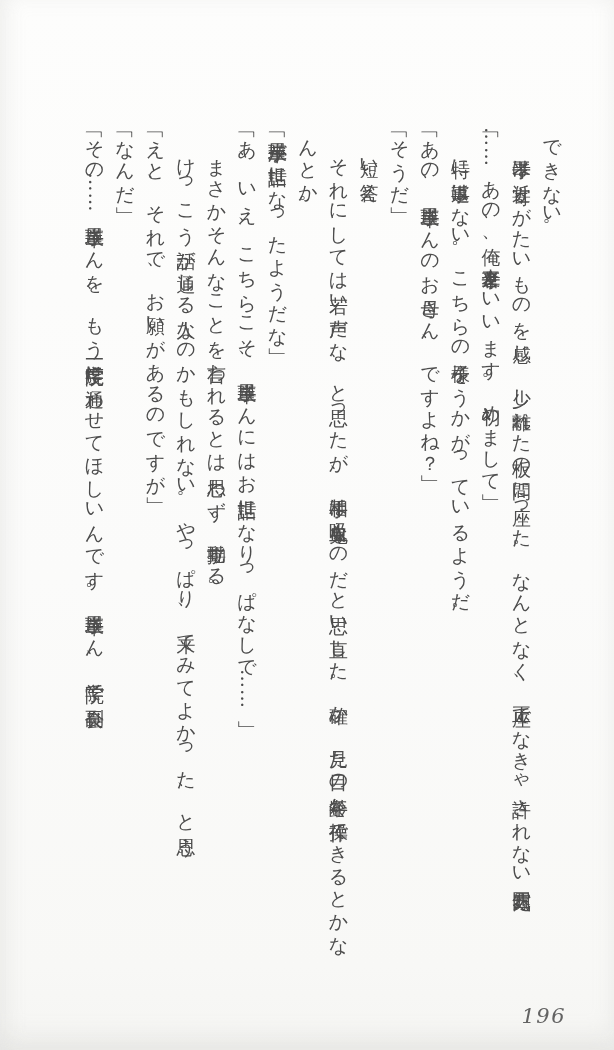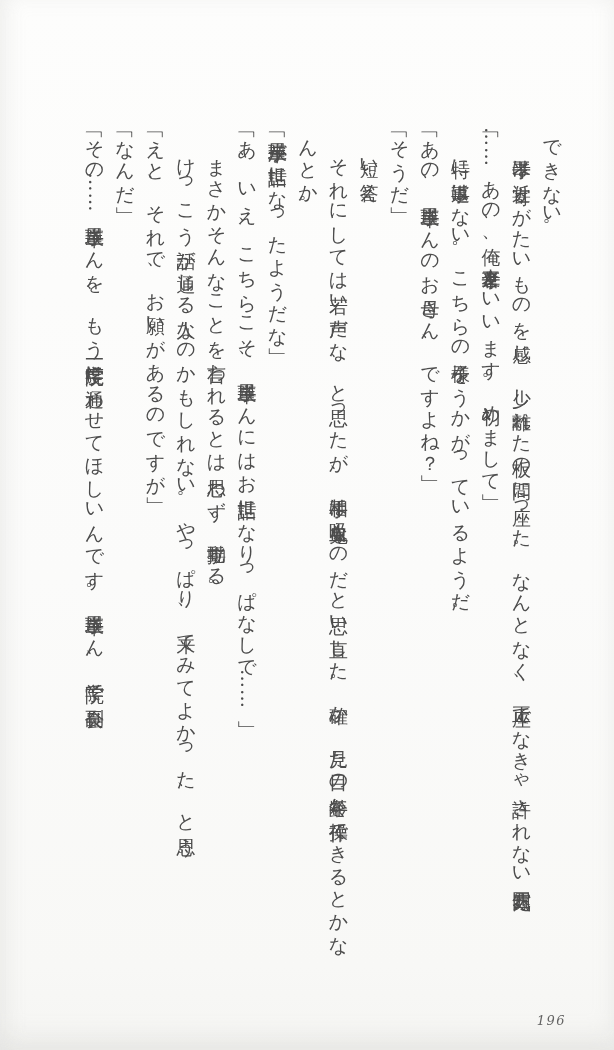--- a/index.html
+++ b/index.html
@@ -36,21 +36,21 @@
     padding: 0;
   }
   .para.indent {
     text-indent: 1em;
   }
   .page-number {
     position: absolute;
     right: 48px;
     bottom: 22px;
     font-style: italic;
-    font-size: 13px;
+    font-size: 21px;
     letter-spacing: 1.5px;
     color: #636363;
   }
 </style>
 </head>
 <body>
 
 <div class="book-page">
 
   <div class="text-block">

